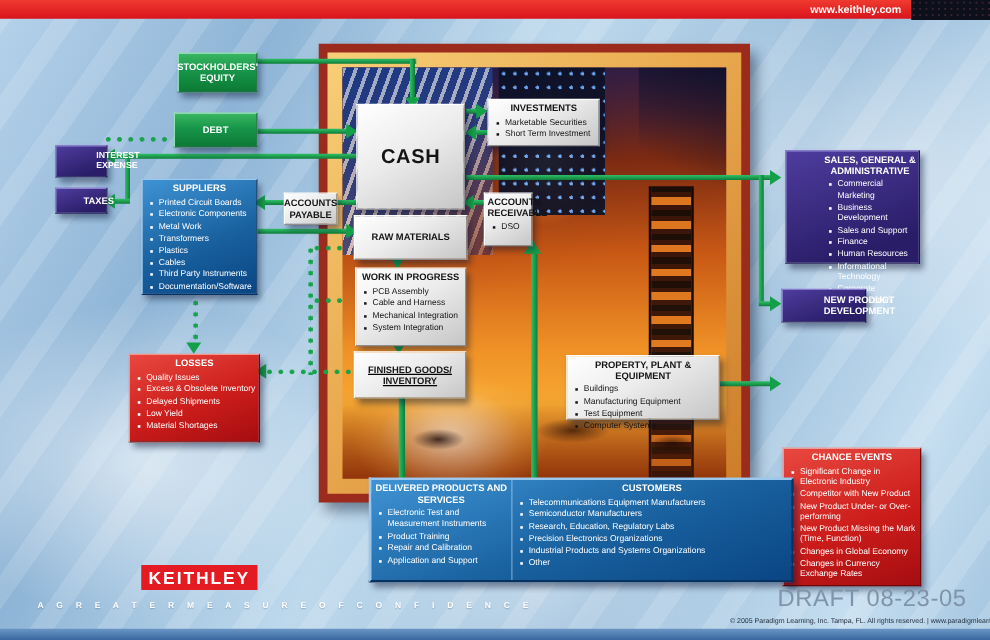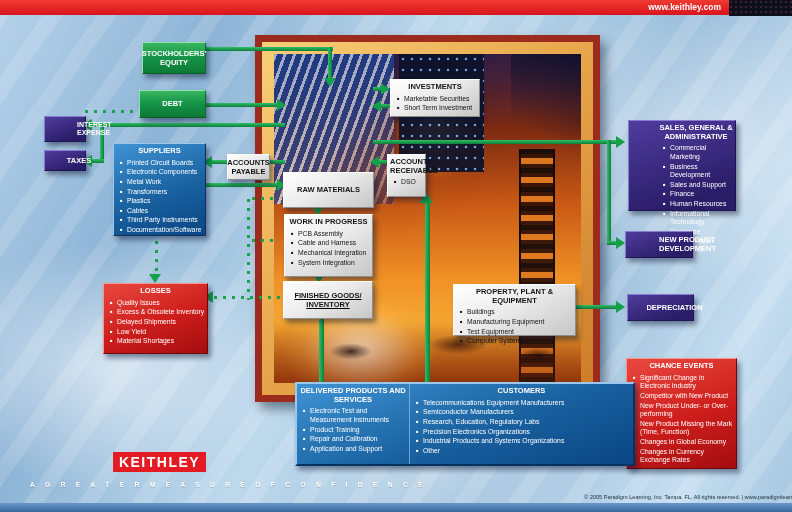--- a/index.html
+++ b/index.html
@@ -202,20 +202,23 @@
       <li>Transformers</li>
       <li>Plastics</li>
       <li>Cables</li>
       <li>Third Party Instruments</li>
       <li>Documentation/Software</li>
     </ul>
   </div>
   <div class="bx gray" id="bx-ap">
     <div class="t">ACCOUNTS PAYABLE</div>
   </div>
+  <div class="bx gray" id="bx-cash">
+    <div class="t">CASH</div>
+  </div>
   <div class="bx gray" id="bx-raw">
     <div class="t">RAW MATERIALS</div>
   </div>
   <div class="bx gray" id="bx-wip">
     <div class="t">WORK IN PROGRESS</div>
     <ul>
       <li>PCB Assembly</li>
       <li>Cable and Harness</li>
       <li>Mechanical Integration</li>
       <li>System Integration</li>
@@ -244,23 +247,20 @@
       <li>Business Development</li>
       <li>Sales and Support</li>
       <li>Finance</li>
       <li>Human Resources</li>
       <li>Informational Technology</li>
       <li>Corporate Administration</li>
     </ul>
   </div>
   <div class="bx purple" id="bx-npd">
     <div class="t">NEW PRODUCT DEVELOPMENT</div>
-  </div>
-  <div class="bx purple" id="bx-dep">
-    <div class="t">DEPRECIATION</div>
   </div>
   <div class="bx gray" id="bx-ppe">
     <div class="t">PROPERTY, PLANT &amp; EQUIPMENT</div>
     <ul>
       <li>Buildings</li>
       <li>Manufacturing Equipment</li>
       <li>Test Equipment</li>
       <li>Computer Systems</li>
     </ul>
   </div>
@@ -303,15 +303,16 @@
         <li>Research, Education, Regulatory Labs</li>
         <li>Precision Electronics Organizations</li>
         <li>Industrial Products and Systems Organizations</li>
         <li>Other</li>
       </ul>
     </div>
   </div>
 
   <div class="klogo">KEITHLEY</div>
   <div class="tagline">A   G R E A T E R   M E A S U R E   O F   C O N F I D E N C E</div>
+  <div class="draft">DRAFT 08-23-05</div>
   <div class="copyright">© 2005 Paradigm Learning, Inc. Tampa, FL.  All rights reserved.  |  www.paradigmlearning.com</div>
 
 </div>
 
 </body></html>

